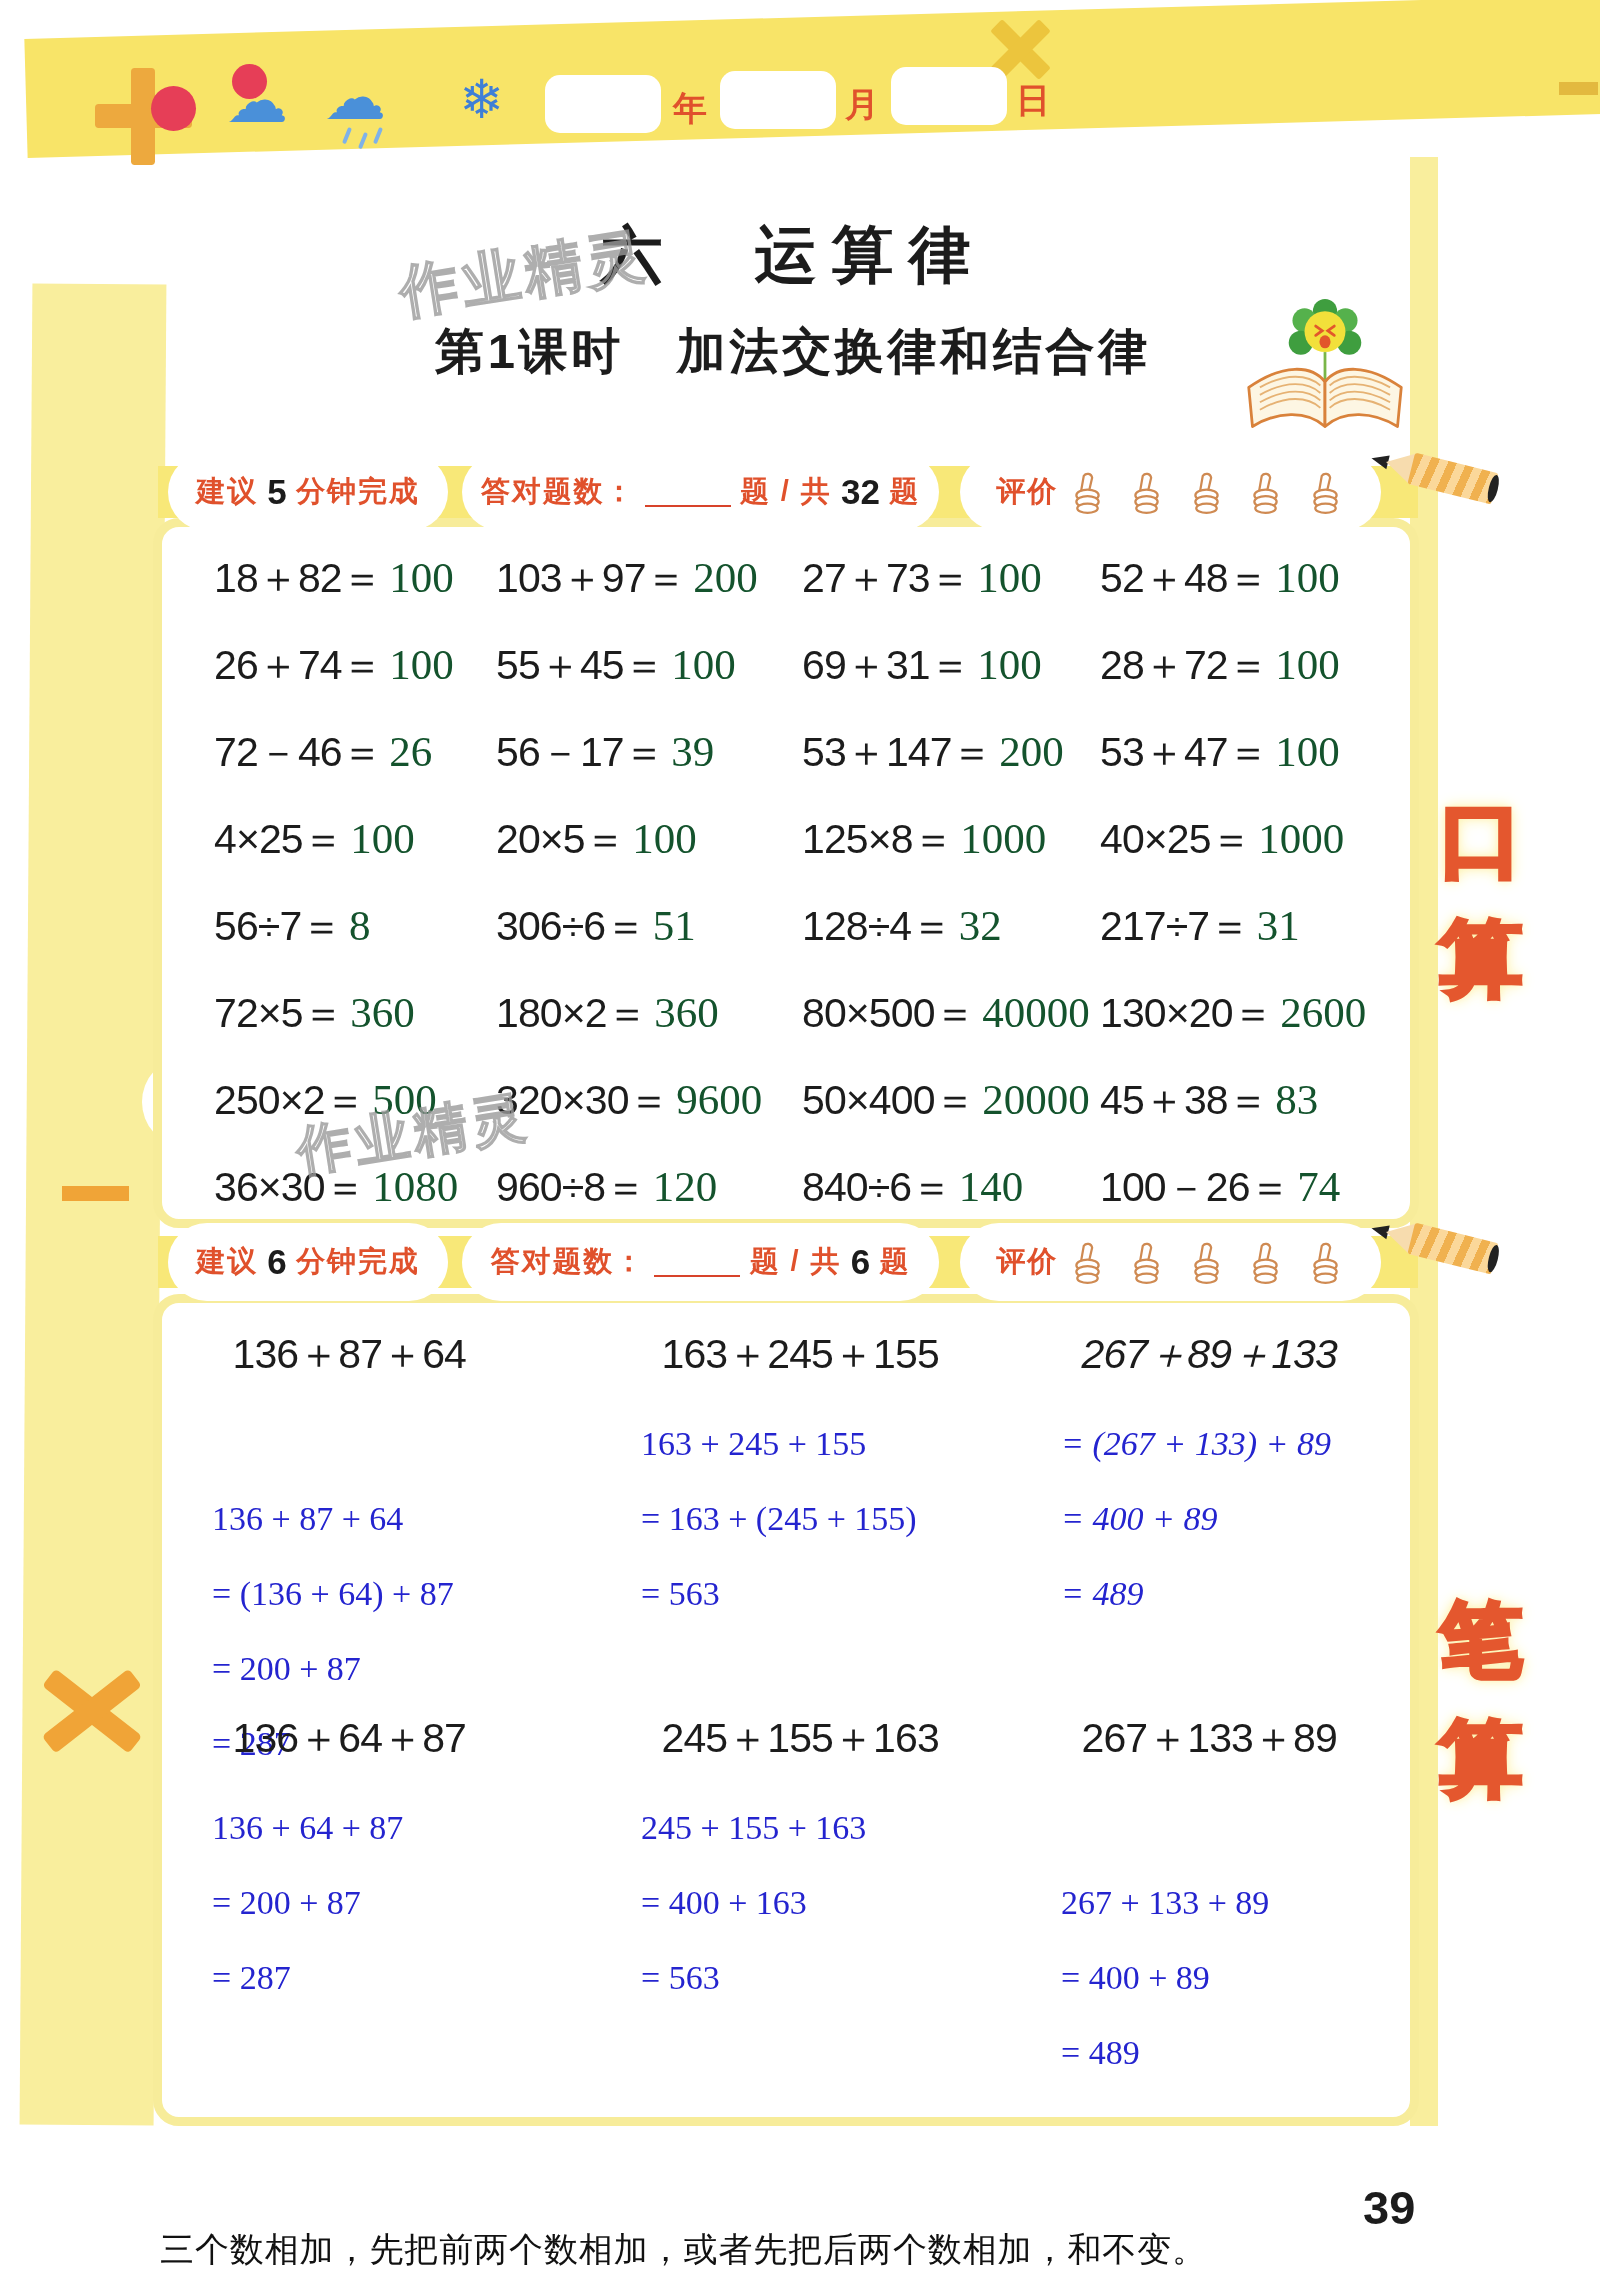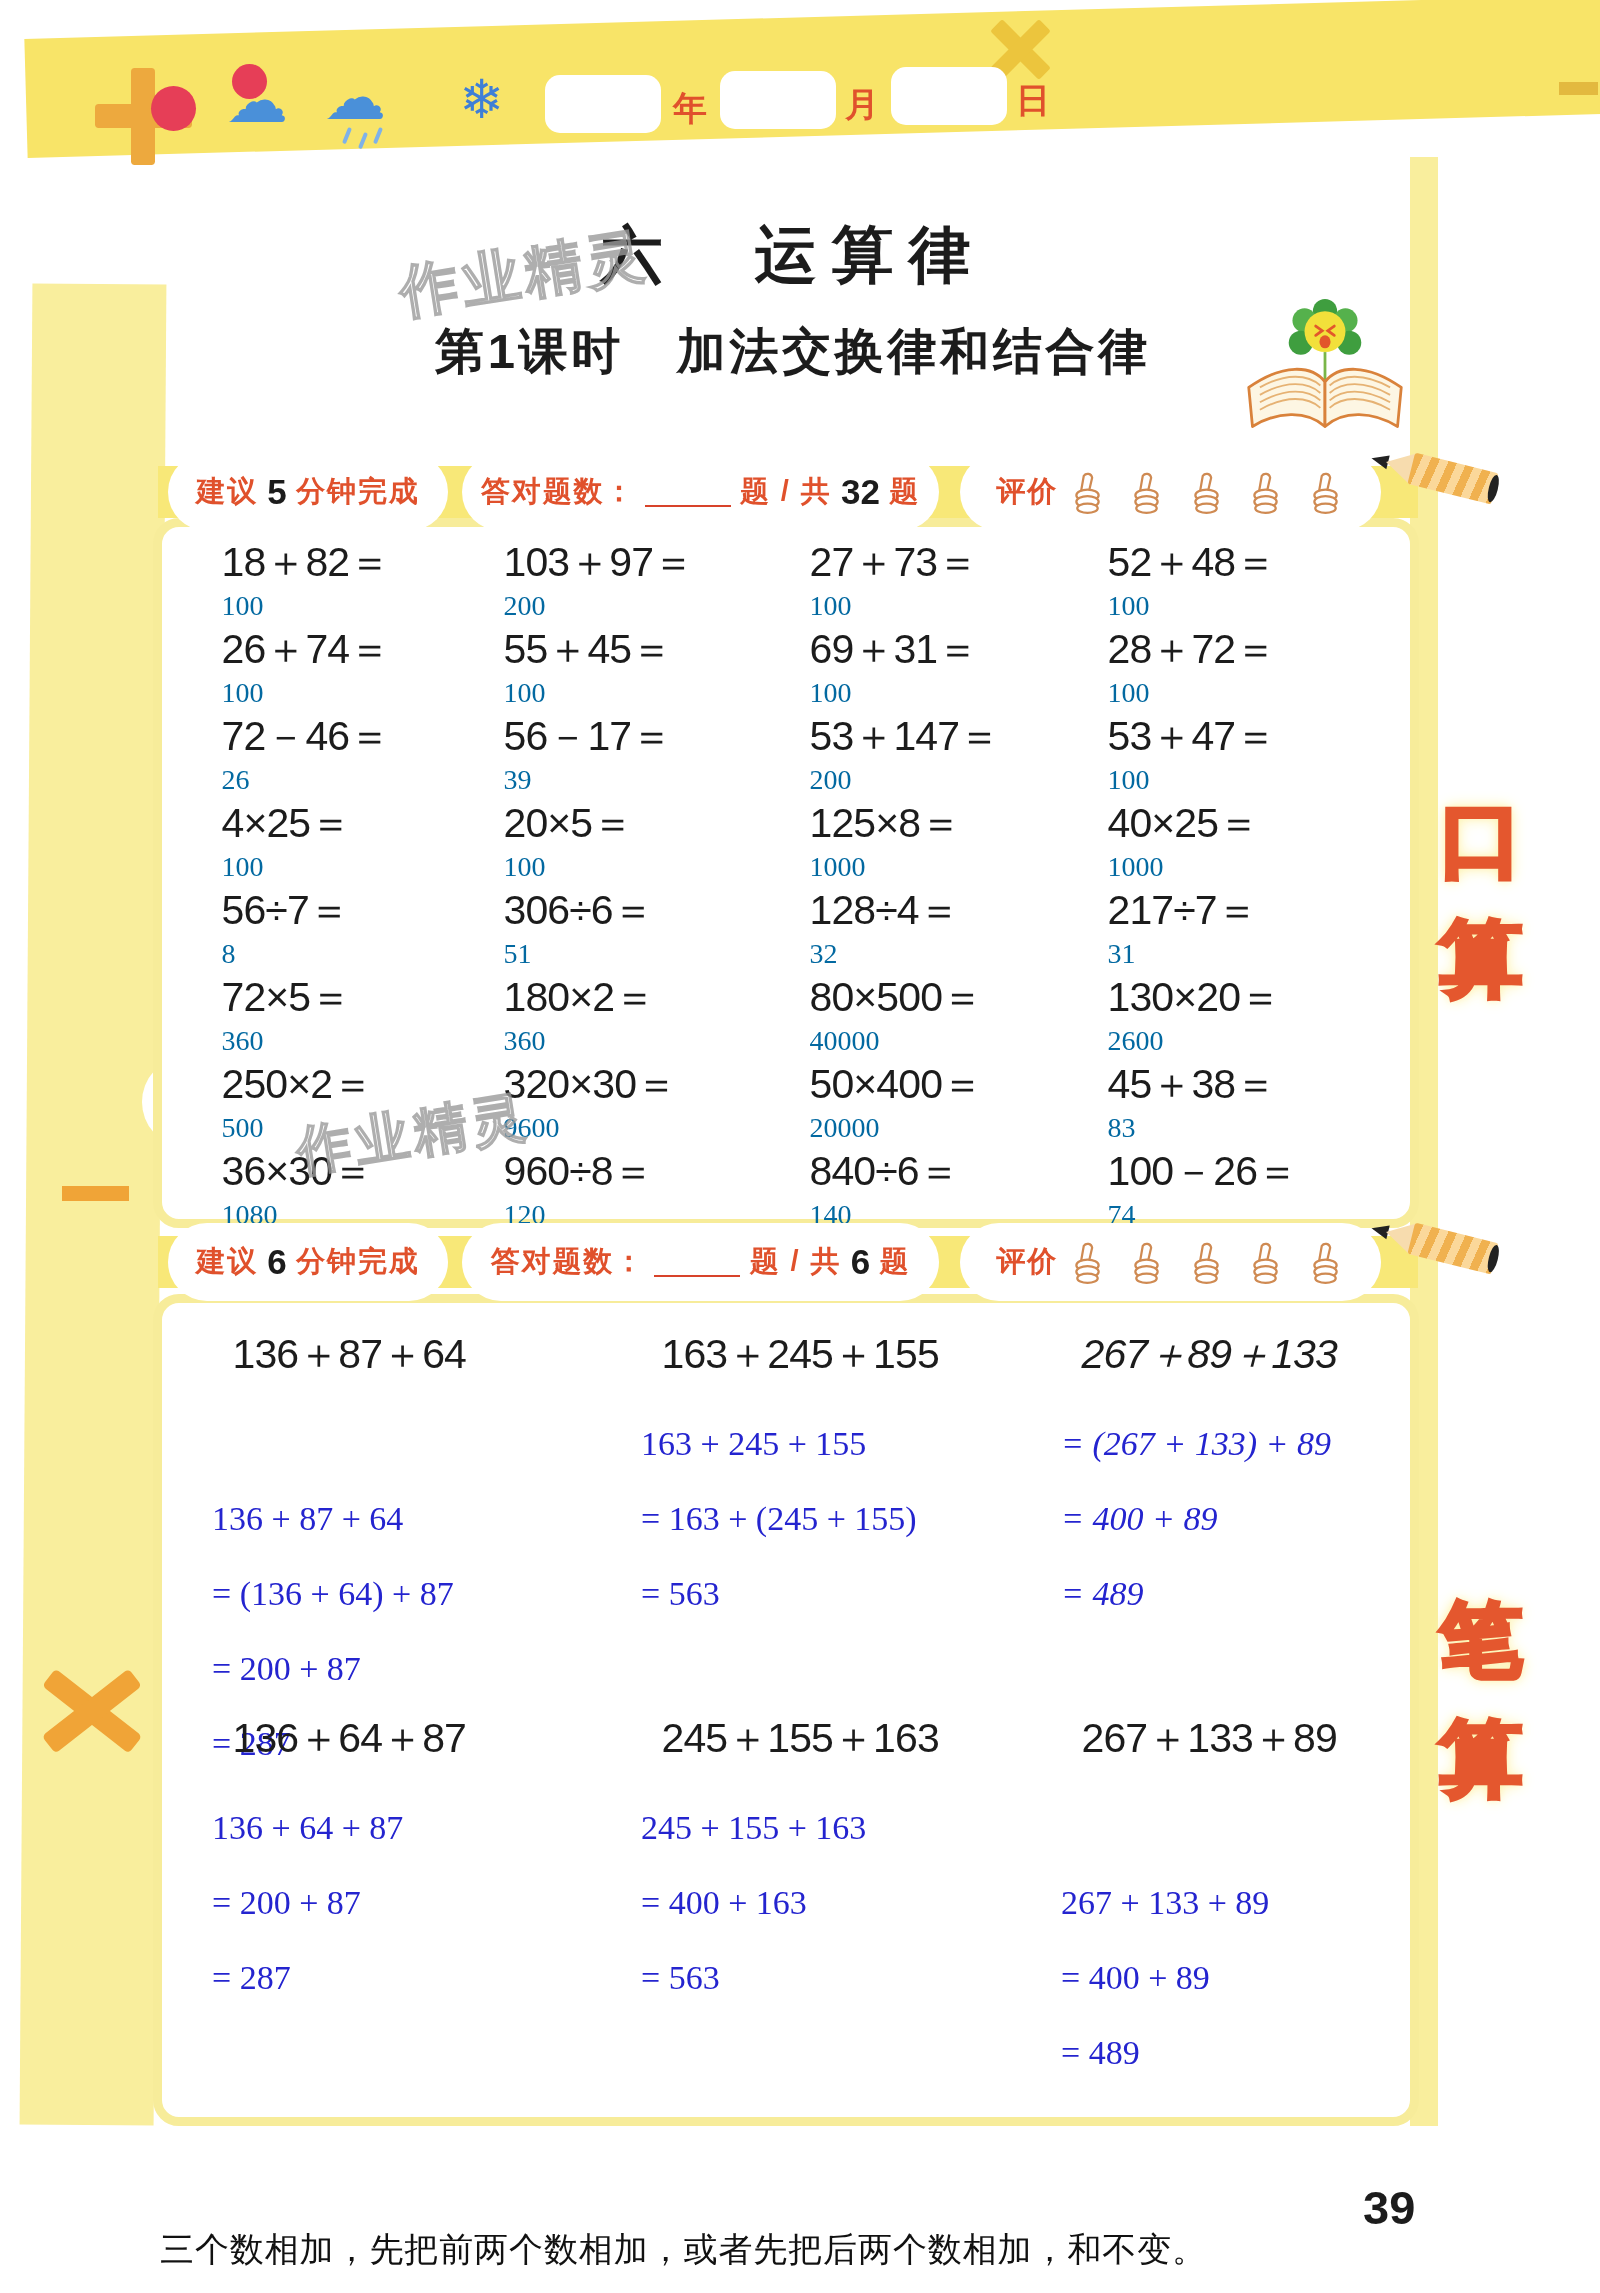--- a/index.html
+++ b/index.html
@@ -73,23 +73,23 @@
   .p-tip{position:absolute;left:-3.7px;top:19.6px;width:0;height:0;
     border-top:7.5px solid transparent;border-bottom:7.5px solid transparent;border-right:17px solid #222222;}
   .p-end{position:absolute;left:117px;top:13px;width:9.3px;height:28px;background:#222;border-radius:50%;}
   
   .box{position:absolute;left:153px;width:1266px;background:#ffffff;
     border:9.3px solid #f7ec9a;border-radius:26px;z-index:2;box-sizing:border-box;}
   .box-oral{top:518px;height:710px;}
   .box-written{top:1294px;height:832px;}
   .oral-grid{display:grid;grid-template-columns:282px 306px 298px auto;grid-auto-rows:87px;
     padding:7.5px 0 0 52px;align-items:center;}
-  .oral-cell{display:flex;align-items:baseline;white-space:nowrap;flex-direction:column;}
+  .oral-cell{display:flex;align-items:baseline;white-space:nowrap;}
   .expr{font-size:41px;color:#1c1c1c;letter-spacing:-0.9px;}
-  .ans{font-family:"Liberation Serif",serif;font-size:28px;color:#0369a1;margin-left:7.5px;}
+  .ans{font-family:"Liberation Serif",serif;font-size:43px;color:#14532d;margin-left:7.5px;}
   .w-row{position:absolute;left:0;width:100%;}
   .w-row-1{top:24px;}
   .w-row-2{top:408px;}
   .wp{position:absolute;width:429px;}
   .wp-title{font-size:41px;letter-spacing:-0.9px;margin-left:20.5px;color:#1c1c1c;white-space:nowrap;}
   .wp-lines{margin-top:24px;}
   .wp-line{height:75px;display:flex;align-items:center;
     font-family:"Liberation Serif",serif;font-size:34px;color:#2424cf;white-space:nowrap;}
   
   .side-tab{position:absolute;left:1423px;width:116px;text-align:center;z-index:4;}

